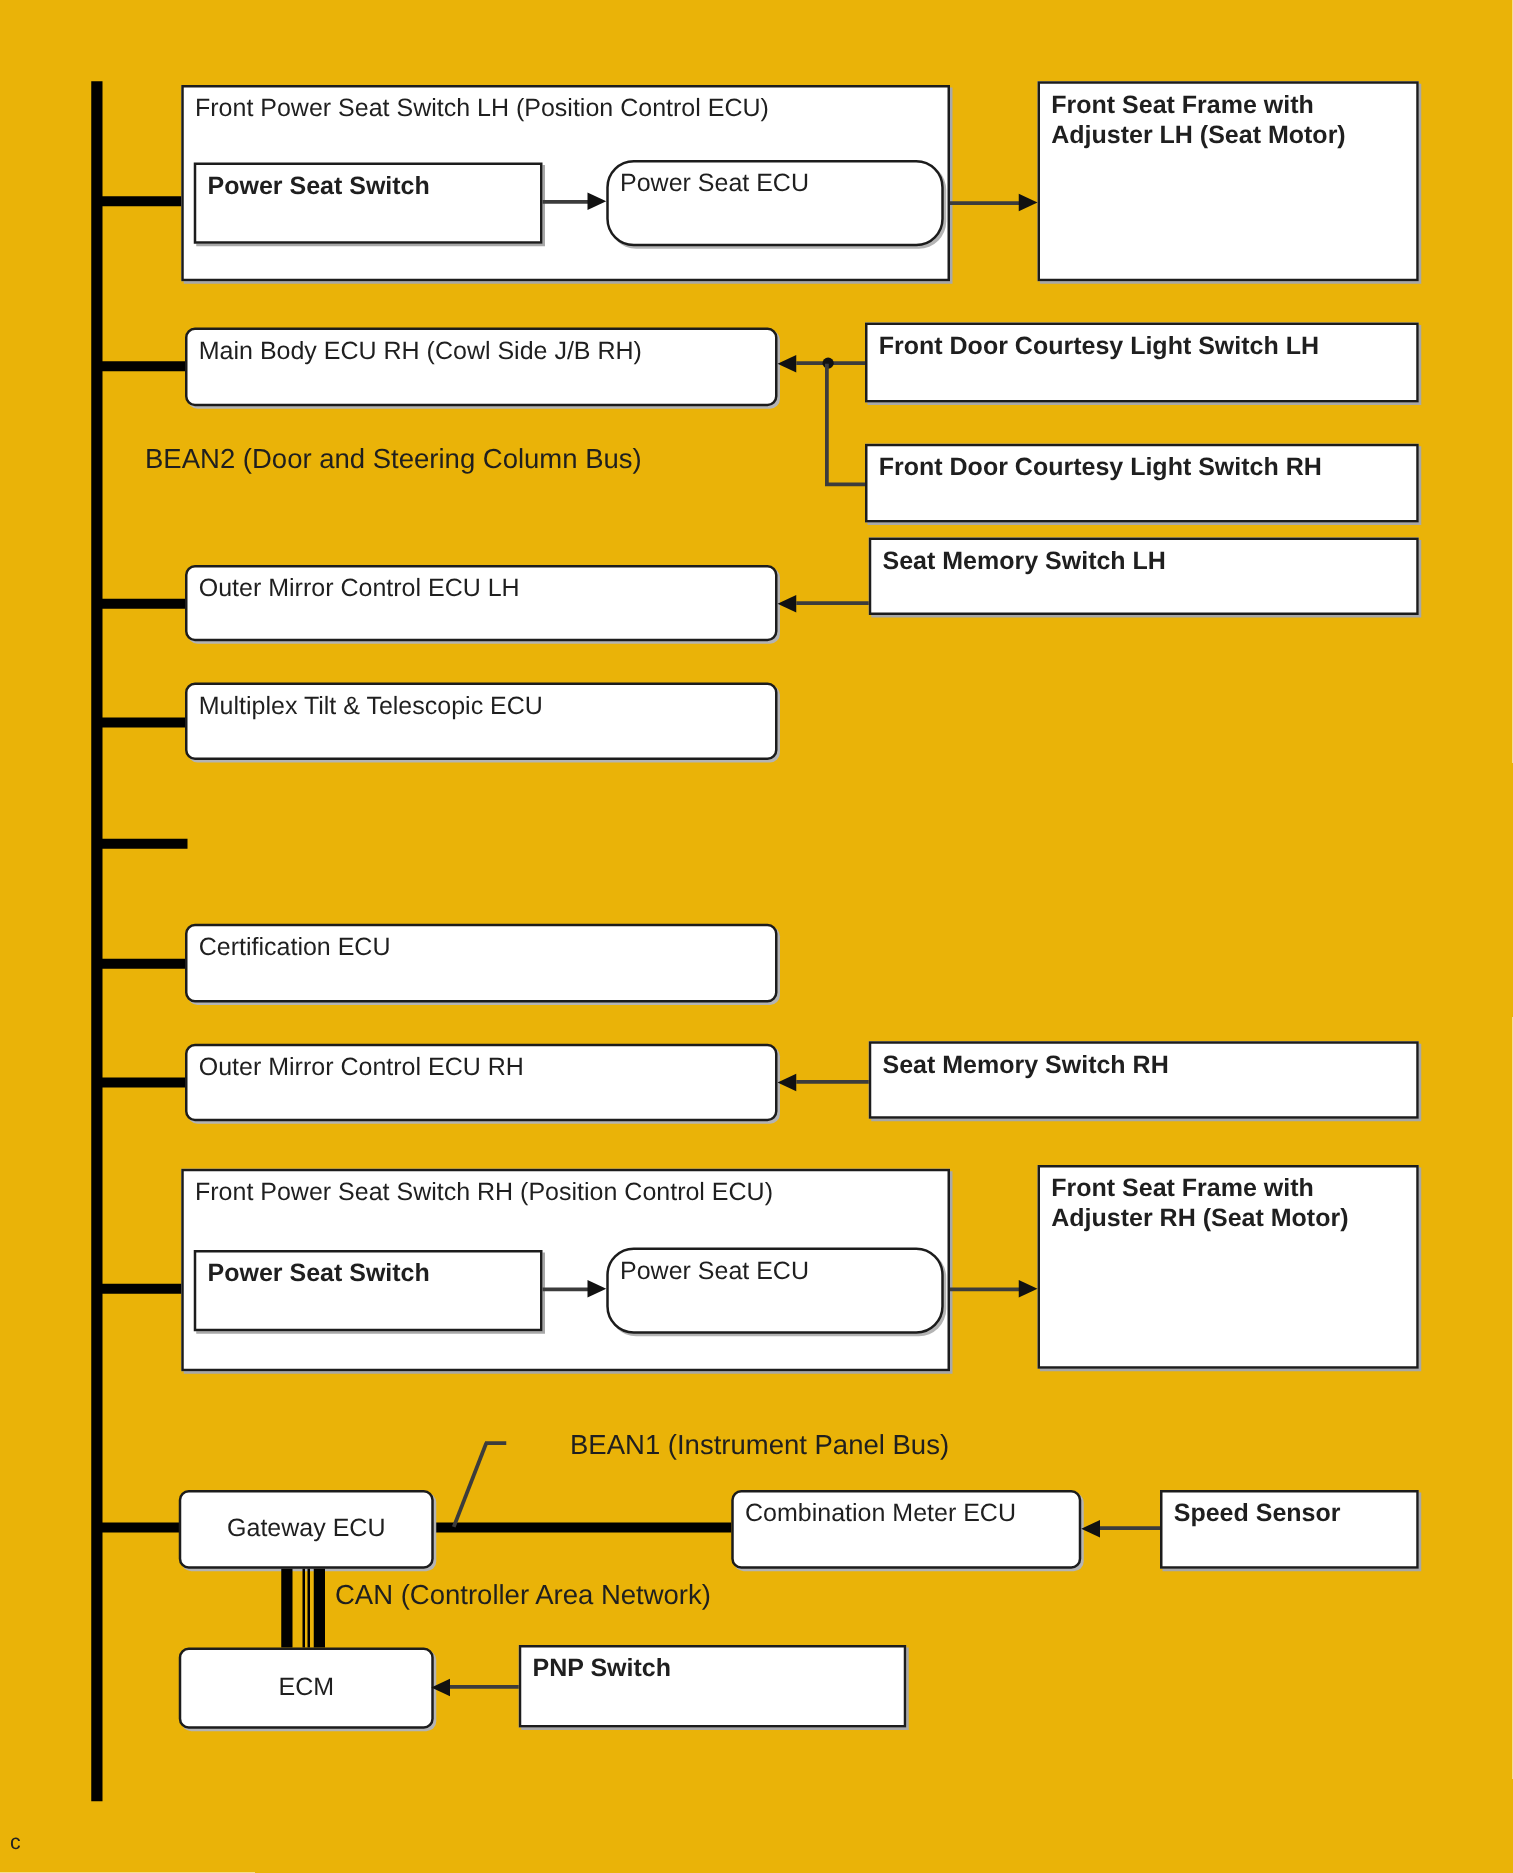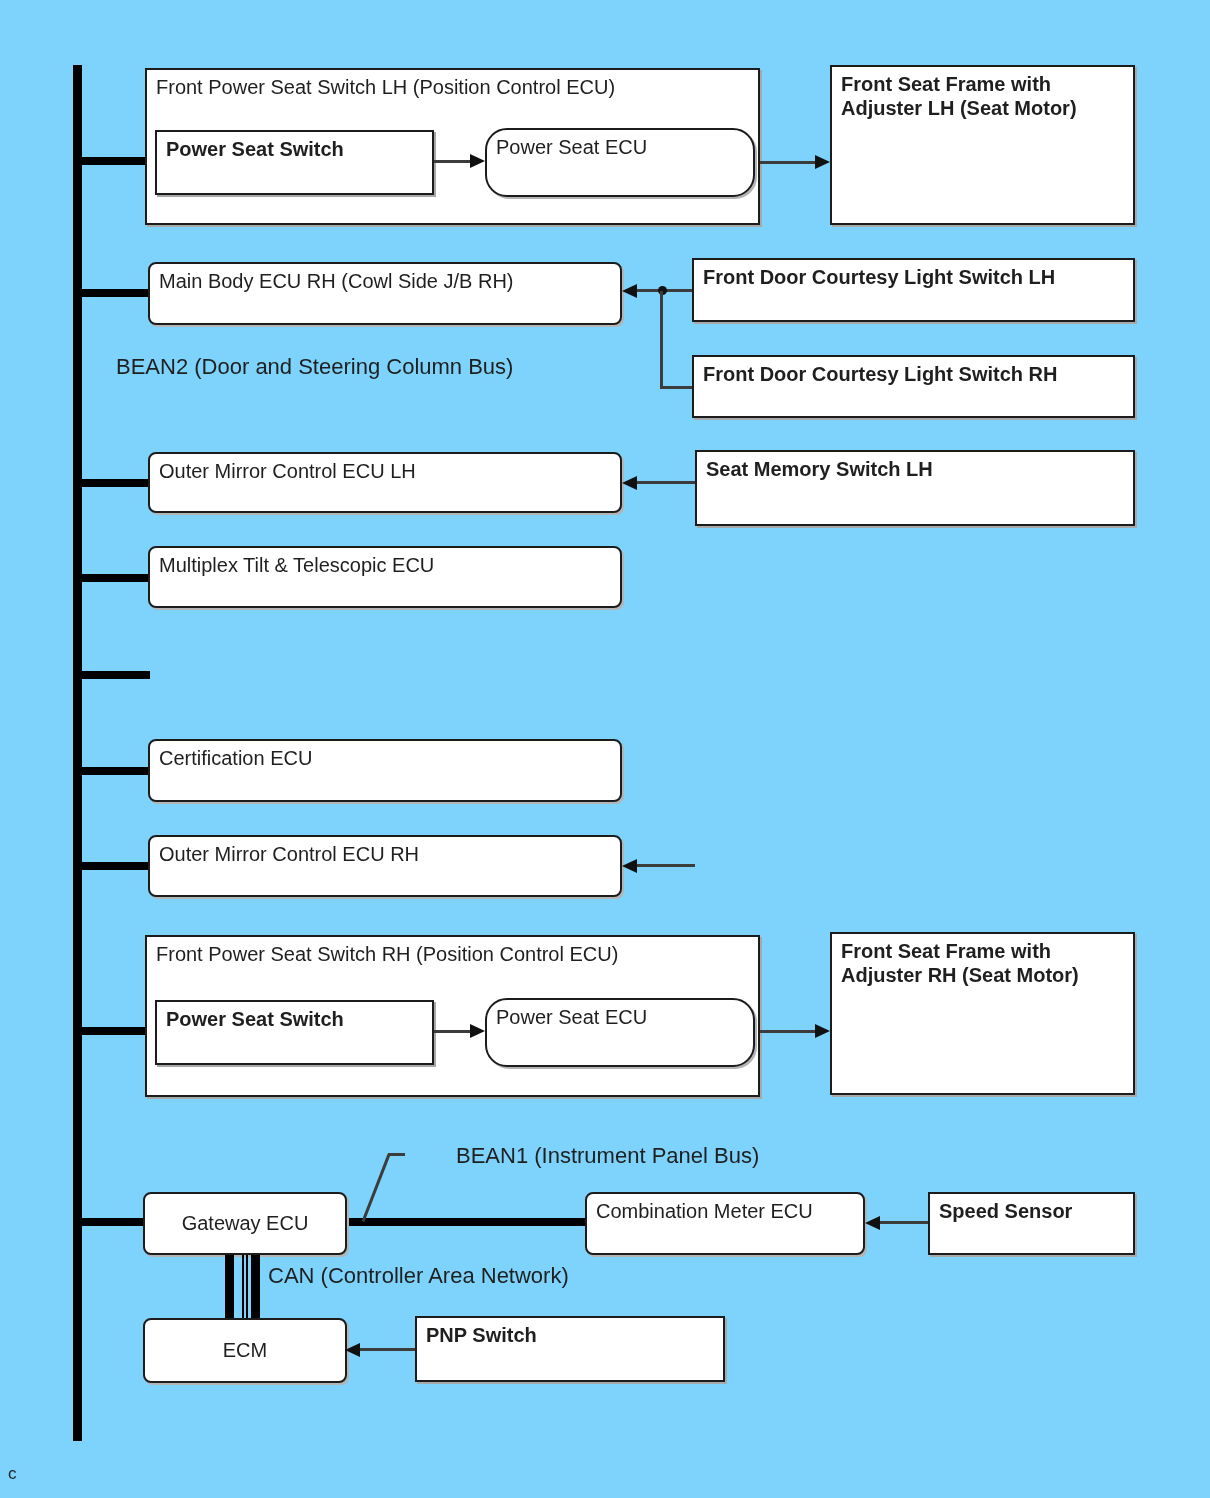--- a/index.html
+++ b/index.html
@@ -1,17 +1,17 @@
 <!DOCTYPE html>
 <html><head>
 <meta charset="utf-8">
 <style>
   html,body{margin:0;padding:0;background:#ffffff;}
   .canvas{
-    position:relative;width:1210px;height:1498px;background:#7dd3fc;
+    position:relative;width:1210px;height:1498px;background:#eab308;
     font-family:"Liberation Sans","DejaVu Sans",sans-serif;color:#1f1f1f;
     overflow:hidden;
   }
   
   .box,.rbox,.obox{
     position:absolute;background:#ffffff;border:2px solid #1c1c1c;
     box-sizing:border-box;font-size:20px;line-height:1.22;
   }
   .box{box-shadow:2px 2px 0 #a8a8a8;font-weight:bold;}
   .rbox{border-radius:8px;box-shadow:2px 2px 0 #b4b4b4;}
@@ -83,35 +83,38 @@
   <div class="hline" style="left:637px;top:289px;width:55px;"></div>
   <div class="dot" style="left:658px;top:286px;"></div>
   <div class="vline" style="left:660px;top:291px;height:97px;"></div>
   <div class="hline" style="left:660px;top:386px;width:32px;"></div>
 
   <div class="floatlbl" style="left:116px;top:354px;"><span>BEAN2 (Door and Steering Column Bus)</span></div>
 
   <div class="rbox" style="left:148px;top:452px;width:474px;height:61px;">
     <span class="lbl">Outer Mirror Control ECU LH</span>
   </div>
-  <div class="box" style="left:695px;top:450px;width:440px;height:76px;">
+  <div class="box" style="left:695px;top:430px;width:440px;height:62px;">
     <span class="lbl">Seat Memory Switch LH</span>
   </div>
   <div class="head-l" style="left:622px;top:476px;"></div>
   <div class="hline" style="left:637px;top:481px;width:58px;"></div>
 
   <div class="rbox" style="left:148px;top:546px;width:474px;height:62px;">
     <span class="lbl">Multiplex Tilt &amp; Telescopic ECU</span>
   </div>
   <div class="rbox" style="left:148px;top:739px;width:474px;height:63px;">
     <span class="lbl">Certification ECU</span>
   </div>
 
   <div class="rbox" style="left:148px;top:835px;width:474px;height:62px;">
     <span class="lbl">Outer Mirror Control ECU RH</span>
+  </div>
+  <div class="box" style="left:695px;top:833px;width:440px;height:62px;">
+    <span class="lbl">Seat Memory Switch RH</span>
   </div>
   <div class="head-l" style="left:622px;top:859px;"></div>
   <div class="hline" style="left:637px;top:864px;width:58px;"></div>
 
   <div class="obox" style="left:145px;top:935px;width:615px;height:162px;">
     <span class="lbl">Front Power Seat Switch RH (Position Control ECU)</span>
   </div>
   <div class="box" style="left:155px;top:1000px;width:279px;height:65px;">
     <span class="lbl">Power Seat Switch</span>
   </div>

